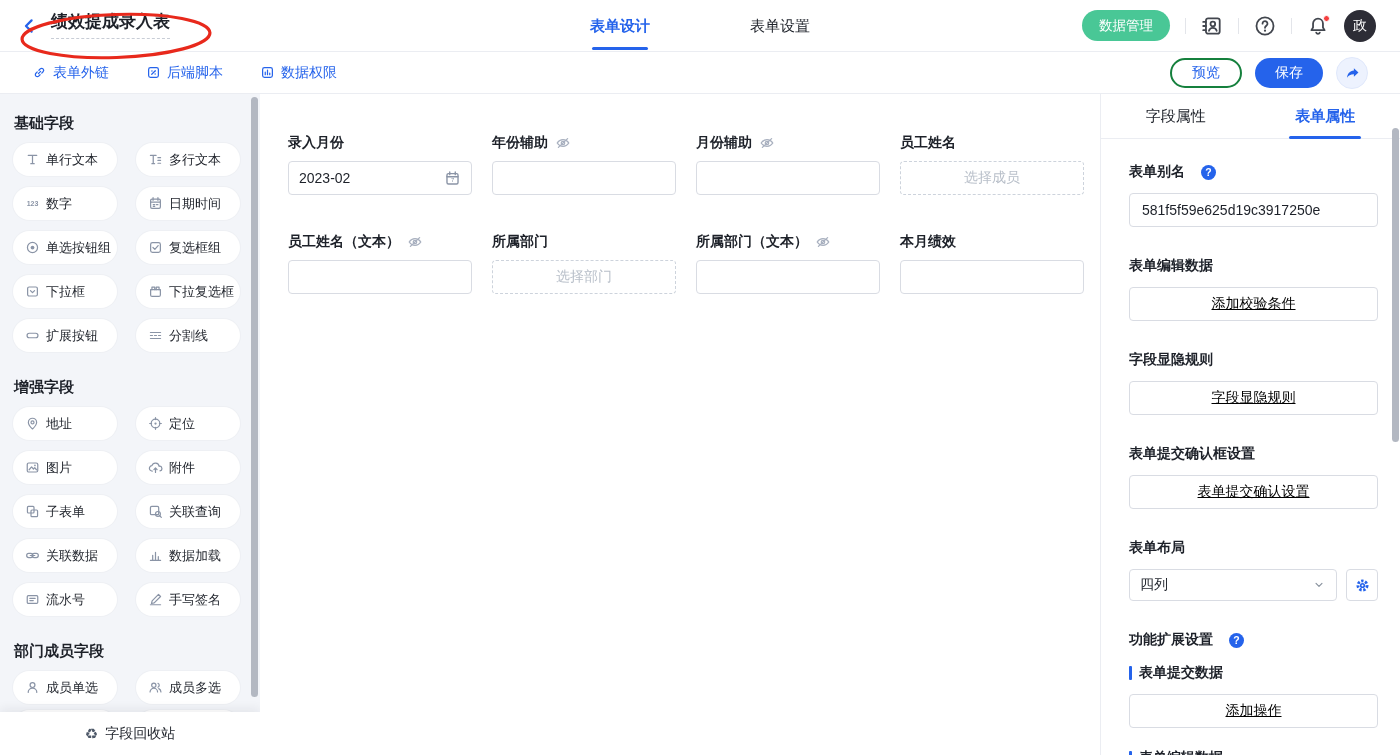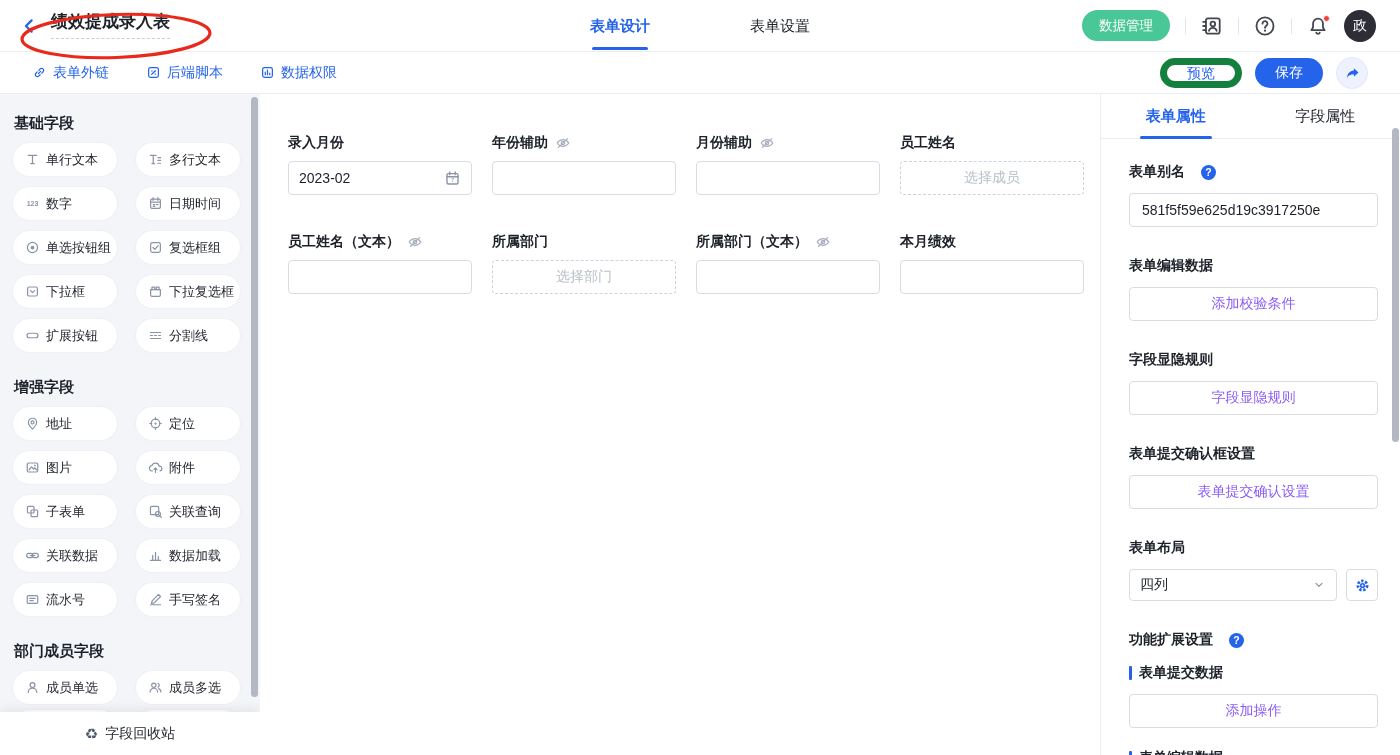--- a/index.html
+++ b/index.html
@@ -31,21 +31,21 @@
   .bell-dot { position:absolute; top:0; right:-1px; width:7px; height:7px; border-radius:50%;
               background:#f53f3f; border:1.5px solid #fff; }
   .avatar { width:32px; height:32px; border-radius:50%; background:#2d2d36; color:#fff;
             font-size:14px; display:flex; align-items:center; justify-content:center; cursor:pointer; }
 
   
   .tbar { height:42px; display:flex; align-items:center; padding:0 32px; border-bottom:1px solid #ebedf2; }
   .tlink { display:flex; align-items:center; gap:6px; color:#2563eb; font-size:14px; cursor:pointer; margin-right:37px; }
   .tlink svg { width:15px; height:15px; }
   .tbar-right { margin-left:auto; display:flex; align-items:center; gap:13px; }
-  .btn-outline { height:30px; padding:0 20px; border-radius:16px; border:7px solid #15803d;
+  .btn-outline { height:30px; padding:0 20px; border-radius:16px; border:2px solid #15803d;
                  background:#fff; color:#2563eb; font-size:14px; cursor:pointer; }
   .btn-primary { height:30px; padding:0 20px; border-radius:16px; border:none;
                  background:#2563eb; color:#fff; font-size:14px; cursor:pointer; }
   .btn-share { width:32px; height:32px; border-radius:50%; background:#edf2fe; border:1px solid #e0e8fb;
                color:#2563eb; display:flex; align-items:center; justify-content:center; cursor:pointer; }
 
   
   .bodywrap { display:flex; height:661px; }
 
   
@@ -88,21 +88,21 @@
         width:72px; height:3px; border-radius:2px; background:#2563eb; }
   .pcontent { padding:24px 22px 0 28px; }
   .plabel { display:flex; align-items:center; gap:16px; font-size:14px; font-weight:700; }
   .psection { margin-top:30px; }
   .qbadge { width:15px; height:15px; border-radius:50%; background:#2563eb; color:#fff;
             display:inline-flex; align-items:center; justify-content:center; font-size:10.5px; font-weight:700; }
   .qbadge::after { content:"?"; }
   .pinput { margin-top:12px; width:100%; height:34px; border:1px solid #d9dce3; border-radius:4px;
             padding:0 12px; font-size:14px; font-family:inherit; color:#1d2129; outline:none; }
   .pbtn { margin-top:12px; width:100%; height:34px; border:1px solid #d9dce3; border-radius:4px;
-          background:#fff; font-size:14px; color:#8b5cf6; cursor:pointer; font-family:inherit; }
+          background:#fff; font-size:14px; color:#000000; cursor:pointer; font-family:inherit;text-decoration:underline; }
   .layout-row { margin-top:12px; display:flex; gap:9px; }
   .psel { flex:1; height:32px; border:1px solid #d9dce3; border-radius:4px; display:flex;
           align-items:center; justify-content:space-between; padding:0 10px; font-size:14px; cursor:pointer; }
   .chev { width:14px; height:14px; color:#86909c; }
   .gearbtn { width:32px; height:32px; border:1px solid #d9dce3; border-radius:4px; background:#fff;
              color:#2563eb; display:flex; align-items:center; justify-content:center; cursor:pointer; }
   .group-label { margin-top:15px; display:flex; align-items:center; gap:7px; font-size:14px; font-weight:700; }
   .group-label::before { content:""; width:3px; height:14px; background:#2563eb; border-radius:1px; }
   .pn-scroll { position:absolute; top:34px; right:1px; width:7px; height:314px; border-radius:4px; background:#b3b8c2; }
 </style>
@@ -556,22 +556,22 @@
             <span>本月绩效</span>
           </div>
         <input class="ctl" style="">
       </div>
 
     </div>
   </div>
 
   <div class="panel">
     <div class="ptabs">
+      <div class="ptab">字段属性</div>
       <div class="ptab active">表单属性</div>
-      <div class="ptab">字段属性</div>
     </div>
 
     <div class="pcontent">
       <div class="plabel">
         <span>表单别名</span>
         <span class="qbadge"></span>
       </div>
       <input class="pinput" readonly="" value="581f5f59e625d19c3917250e" style="">
 
       <div class="psection">

